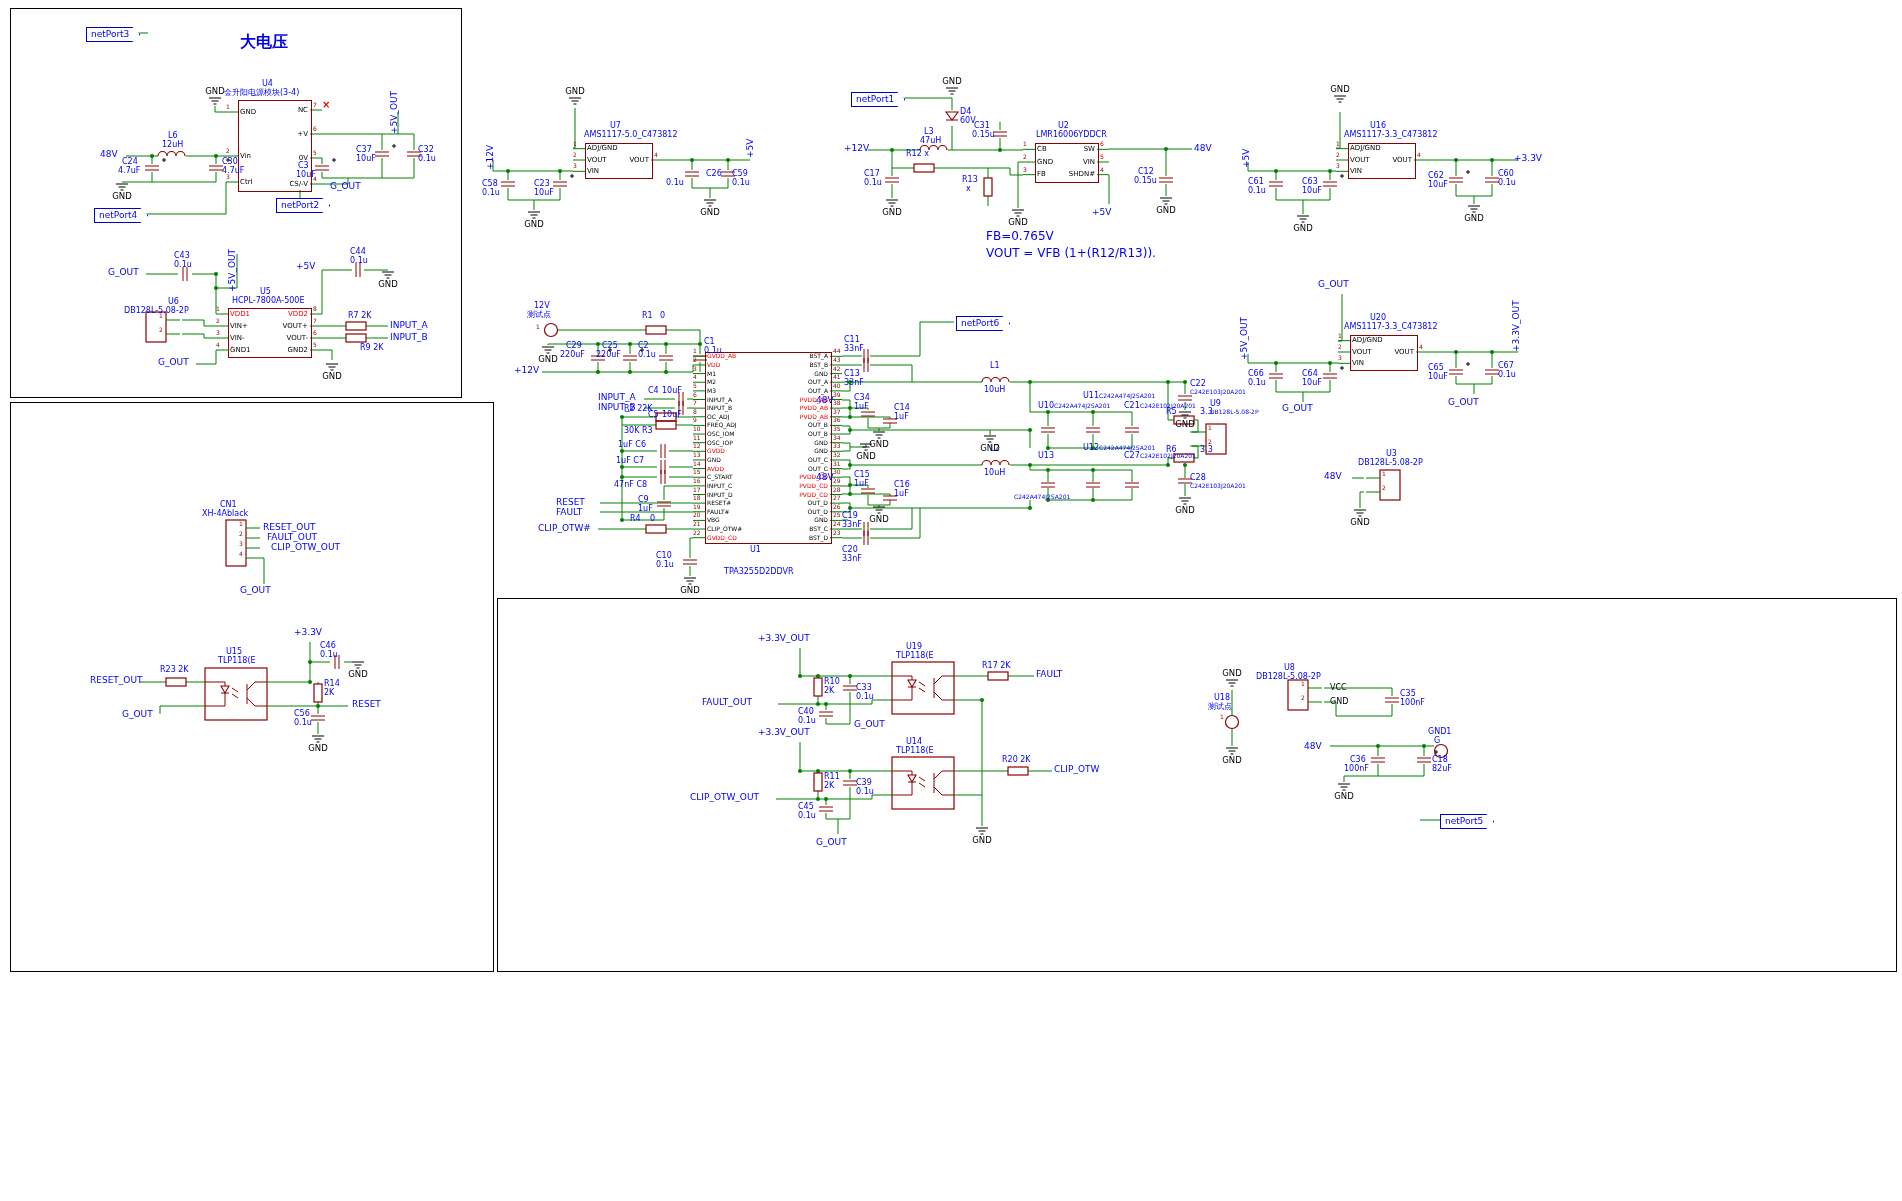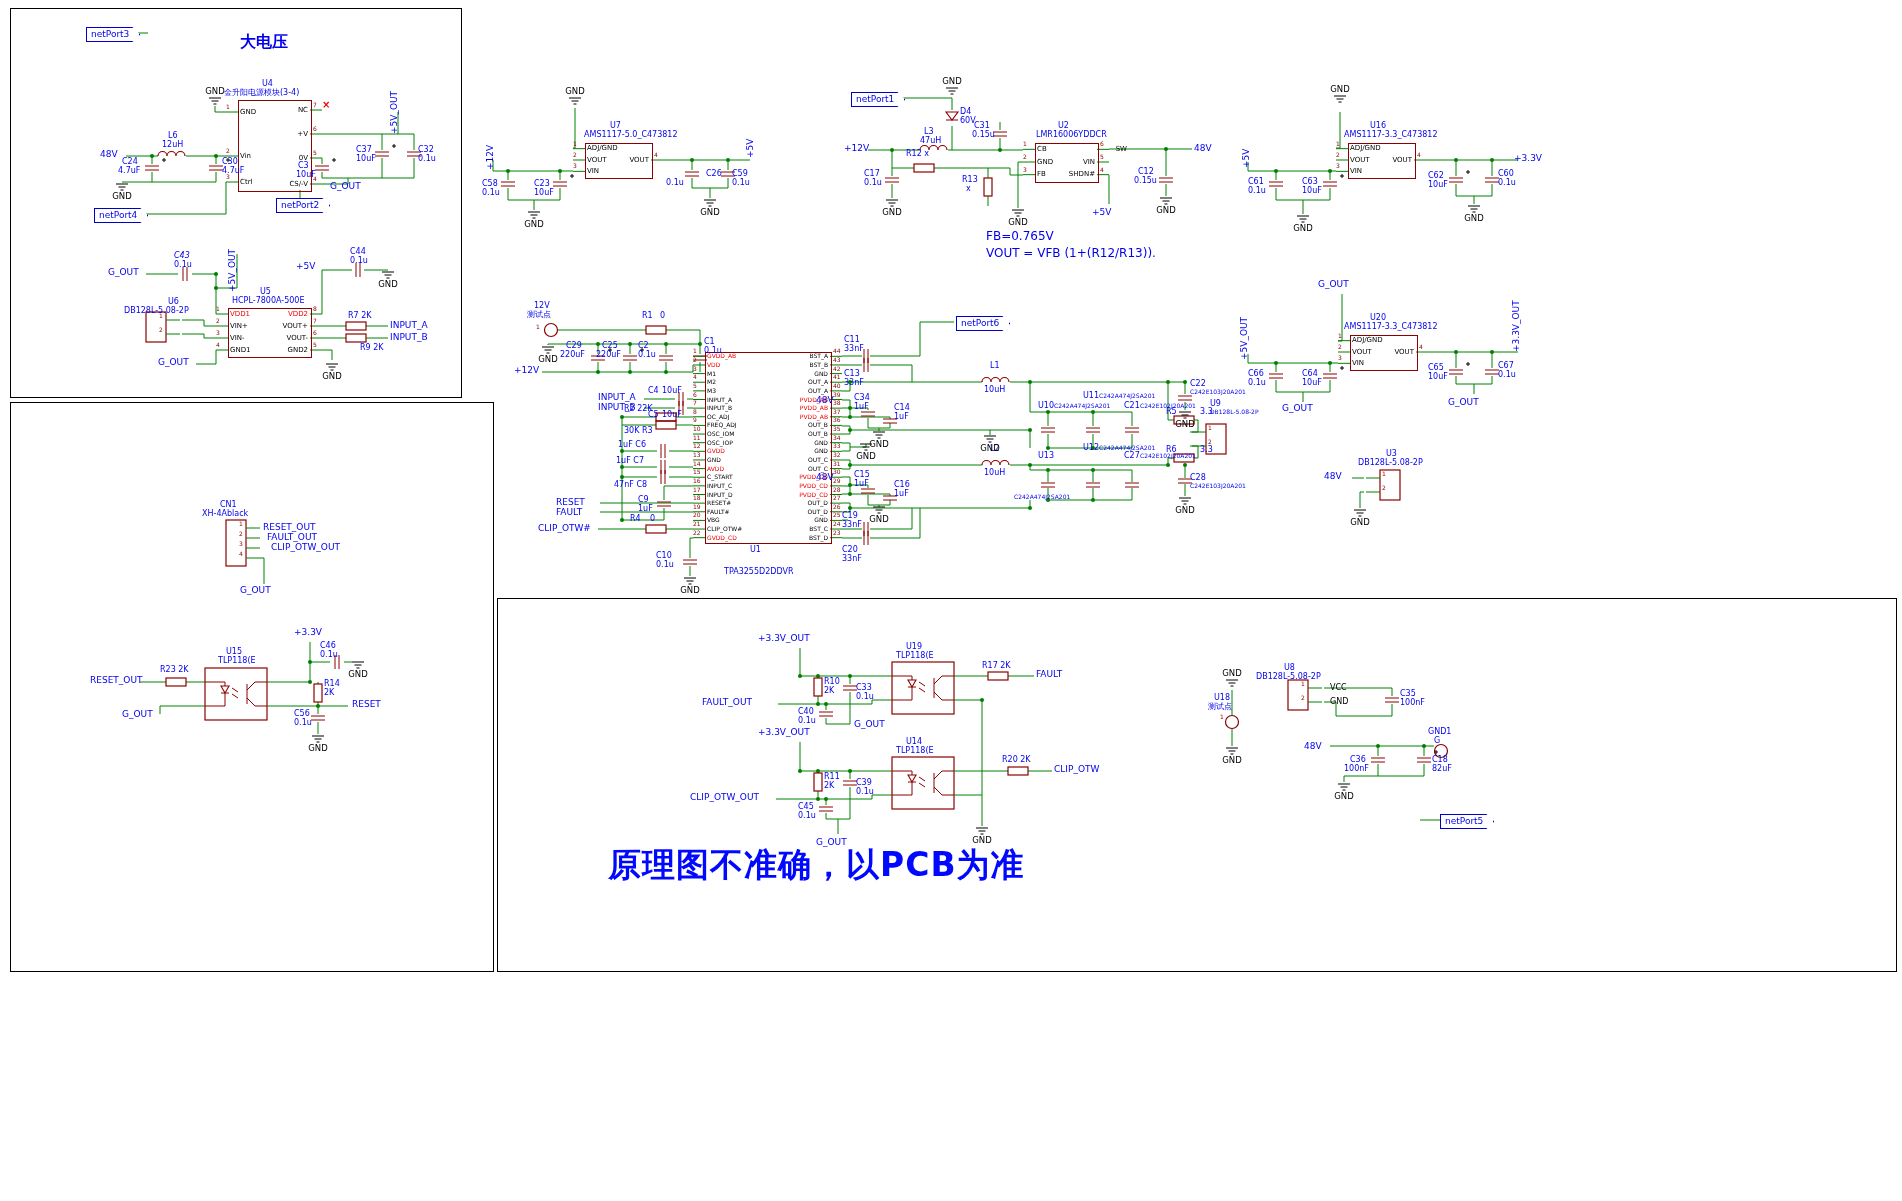--- a/index.html
+++ b/index.html
@@ -1140,21 +1140,21 @@
     <div class="lb pnum" style="left: 573px; top: 163.333px;">3</div>
     <div class="lb pn rt" style="left: 597px; top: 156.5px; font-size: 7px; width: 52px;">VOUT</div>
     <div class="lb pnum" style="left: 654px; top: 152px;">4</div>
     <div class="ic" style="left: 1035px; top: 143px; width: 62px; height: 38px;"></div>
     <div class="lb pn" style="left: 1037px; top: 145.833px; font-size: 7px;">CB</div>
     <div class="lb pnum" style="left: 1023px; top: 141.333px;">1</div>
     <div class="lb pn" style="left: 1037px; top: 158.5px; font-size: 7px;">GND</div>
     <div class="lb pnum" style="left: 1023px; top: 154px;">2</div>
     <div class="lb pn" style="left: 1037px; top: 171.167px; font-size: 7px;">FB</div>
     <div class="lb pnum" style="left: 1023px; top: 166.667px;">3</div>
-    <div class="lb pn rt" style="left: 1043px; top: 145.833px; font-size: 7px; width: 52px; padding-left: 32px;">SW</div>
+    <div class="lb pn rt" style="left: 1043px; top: 145.833px; font-size: 7px; width: 52px;">SW</div>
     <div class="lb pnum" style="left: 1100px; top: 141.333px;">6</div>
     <div class="lb pn rt" style="left: 1043px; top: 158.5px; font-size: 7px; width: 52px;">VIN</div>
     <div class="lb pnum" style="left: 1100px; top: 154px;">5</div>
     <div class="lb pn rt" style="left: 1043px; top: 171.167px; font-size: 7px; width: 52px;">SHDN#</div>
     <div class="lb pnum" style="left: 1100px; top: 166.667px;">4</div>
     <div class="ic" style="left: 1348px; top: 143px; width: 66px; height: 34px;"></div>
     <div class="lb pn" style="left: 1350px; top: 145.167px; font-size: 7px;">ADJ/GND</div>
     <div class="lb pnum" style="left: 1336px; top: 140.667px;">1</div>
     <div class="lb pn" style="left: 1350px; top: 156.5px; font-size: 7px;">VOUT</div>
     <div class="lb pnum" style="left: 1336px; top: 152px;">2</div>
@@ -1277,21 +1277,21 @@
     <div class="lb comp" style="left: 356px; top: 146px;">C37</div>
     <div class="lb comp" style="left: 356px; top: 155px;">10uF</div>
     <div class="lb comp" style="left: 418px; top: 146px;">C32</div>
     <div class="lb comp" style="left: 418px; top: 155px;">0.1u</div>
     <div class="lb comp" style="left: 298px; top: 162px;">C3</div>
     <div class="lb comp" style="left: 296px; top: 171px;">10uF</div>
     <div class="lb net" style="left: 330px; top: 182px;">G_OUT</div>
     <div class="lb port" style="left: 94px; top: 208px;">netPort4</div>
     <div class="lb port" style="left: 276px; top: 198px;">netPort2</div>
     <div class="lb redx" style="left: 322px; top: 100px;">×</div>
-    <div class="lb comp" style="left: 174px; top: 252px; font-style: italic;">C43</div>
+    <div class="lb comp" style="left: 174px; top: 252px;">C43</div>
     <div class="lb comp" style="left: 174px; top: 261px;">0.1u</div>
     <div class="lb net" style="left: 108px; top: 268px;">G_OUT</div>
     <div class="lb net vert" style="left: 228px; top: 292px;">+5V_OUT</div>
     <div class="lb comp" style="left: 350px; top: 248px;">C44</div>
     <div class="lb comp" style="left: 350px; top: 257px;">0.1u</div>
     <div class="lb net" style="left: 296px; top: 262px;">+5V</div>
     <div class="gtx" style="left: 375px; top: 280px;">GND</div>
     <div class="lb comp" style="left: 260px; top: 288px;">U5</div>
     <div class="lb comp" style="left: 232px; top: 297px;">HCPL-7800A-500E</div>
     <div class="lb comp" style="left: 168px; top: 298px;">U6</div>
@@ -1526,14 +1526,13 @@
     <div class="lb comp" style="left: 1400px; top: 699px;">100nF</div>
     <div class="lb net" style="left: 1304px; top: 742px;">48V</div>
     <div class="lb comp" style="left: 1428px; top: 728px;">GND1</div>
     <div class="lb comp" style="left: 1434px; top: 737px;">G</div>
     <div class="lb comp" style="left: 1350px; top: 756px;">C36</div>
     <div class="lb comp" style="left: 1344px; top: 765px;">100nF</div>
     <div class="lb comp" style="left: 1432px; top: 756px;">C18</div>
     <div class="lb comp" style="left: 1432px; top: 765px;">82uF</div>
     <div class="gtx" style="left: 1331px; top: 792px;">GND</div>
     <div class="lb port" style="left: 1440px; top: 814px;">netPort5</div>
-    <div class="lb big" style="left: 608px; top: 848px;">原理图不准确，以PCB为准</div>
   </div>
 
 </body></html>

